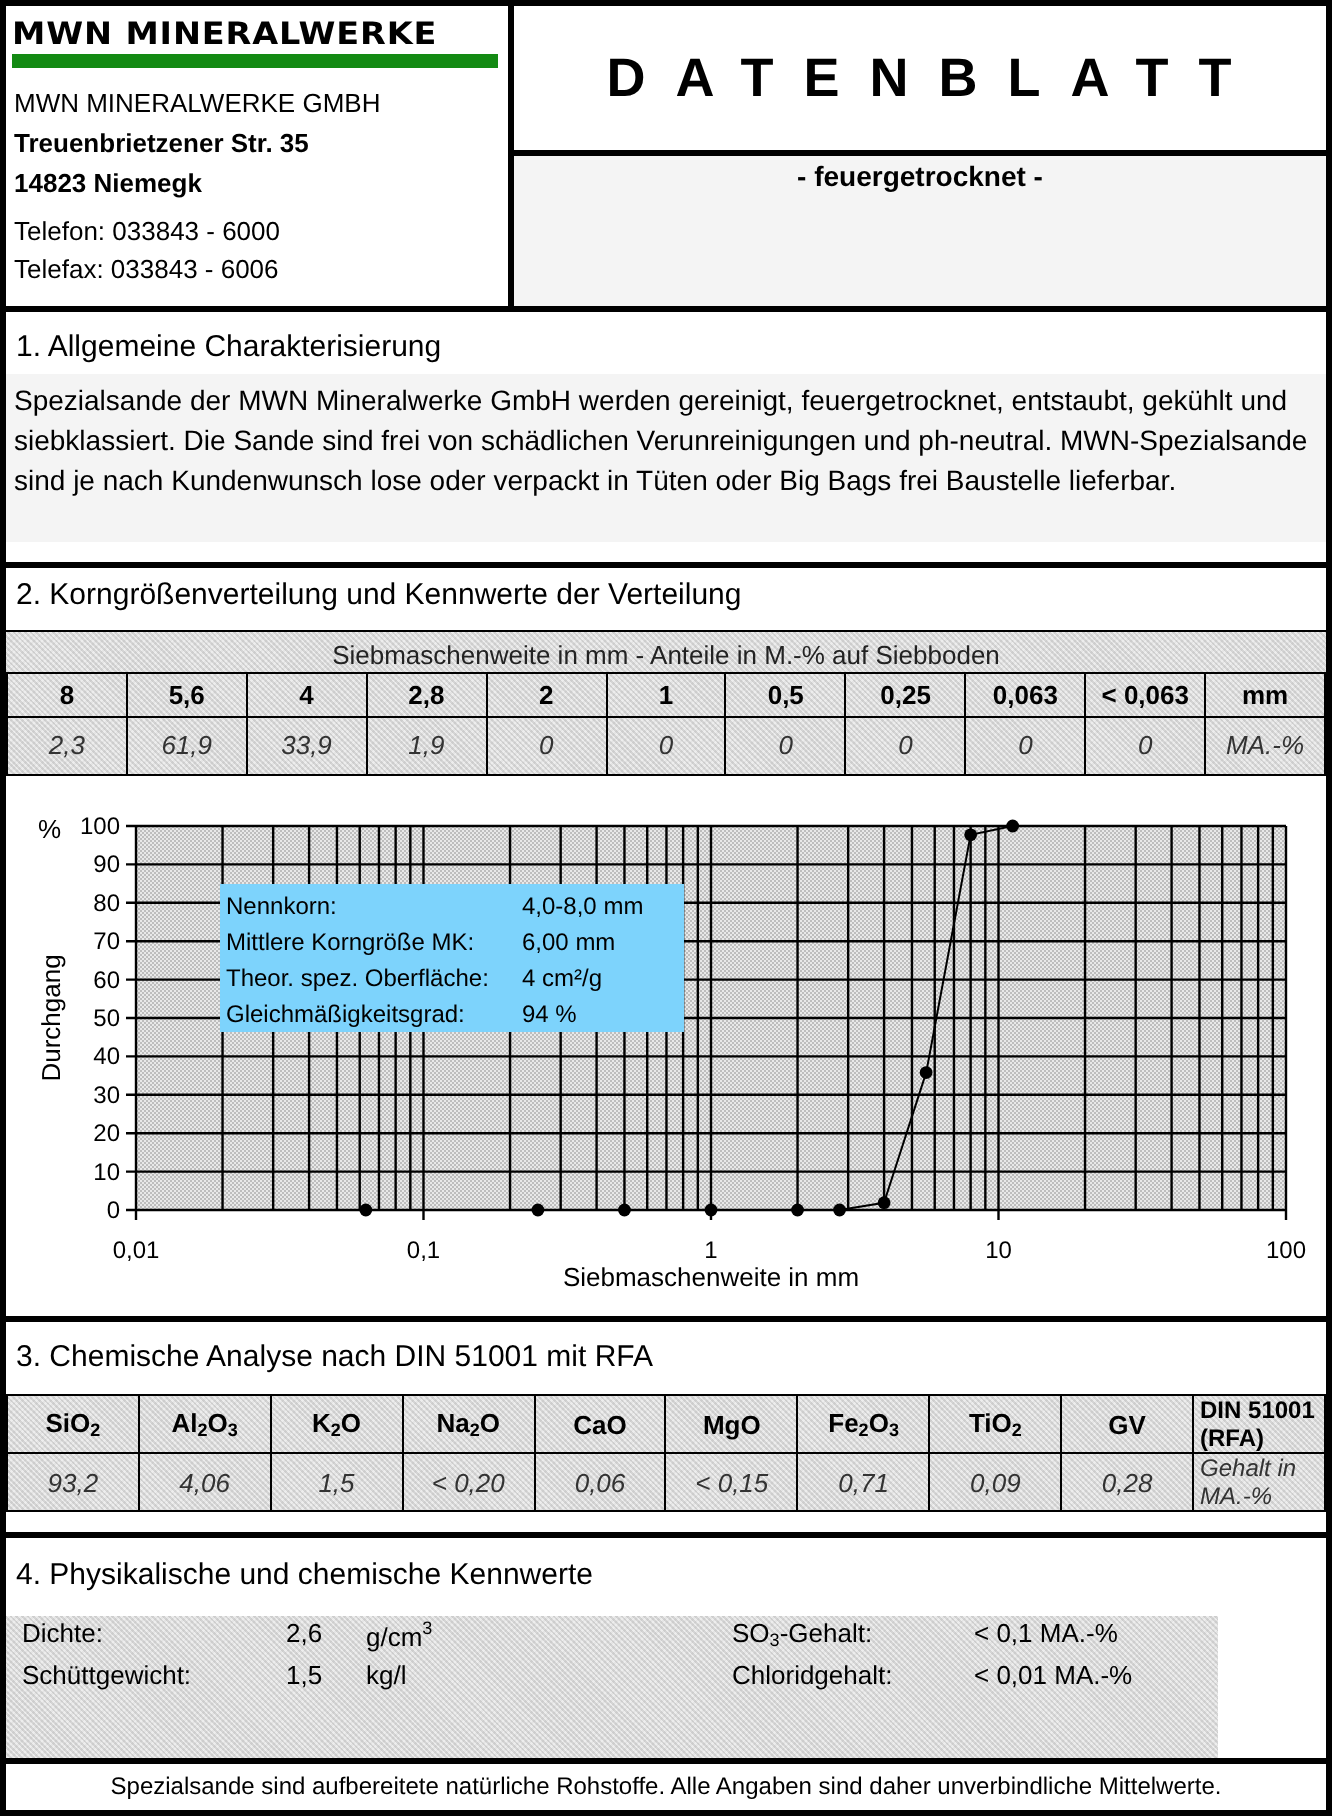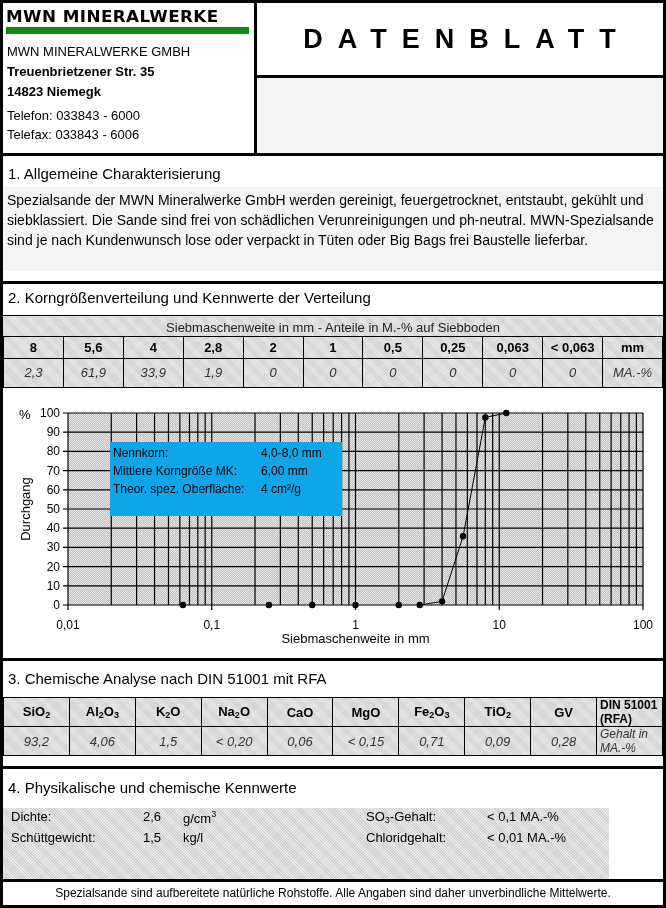--- a/index.html
+++ b/index.html
@@ -31,21 +31,21 @@
   
   .tbl { position: absolute; left: 3px; width: 660px; border-collapse: collapse; table-layout: fixed; }
   .tbl td { border: 1px solid #000; text-align: center; height: 22px; padding: 0; }
   .tbl .hdr td { font-weight: bold; font-size: 13px; }
   .tbl .val td { font-style: italic; font-size: 13px; color: #333; height: 29px; }
   .tbl .cap td { border-left: none; border-right: none; border-top: none; font-size: 13px; color: #222; height: 20px; padding-top: 3px; }
   sub { font-size: 9px; vertical-align: -2px; }
   sup { font-size: 9px; vertical-align: 6px; }
   
   .chart { left: 3px; top: 390px; width: 660px; height: 268px; }
-  .legend { left: 110px; top: 442px; width: 232px; height: 74px; background: #0ea5e9; font-size: 12px; line-height: 18px; padding: 2px 3px; }
+  .legend { left: 110px; top: 442px; width: 232px; height: 74px; background: #7dd3fc; font-size: 12px; line-height: 18px; padding: 2px 3px; }
   .legend .row { display: flex; }
   .legend .k { width: 148px; }
   
   .phys { left: 3px; top: 808px; width: 606px; height: 72px; font-size: 13px; }
   .phys .cell { position: absolute; }
   .footer { left: 3px; top: 882px; width: 660px; height: 23px; text-align: center; font-size: 12px; line-height: 22px; }
 </style>
 </head>
 <body>
 
@@ -59,20 +59,21 @@
   <div class="bold">14823 Niemegk</div>
   <div class="contact">
     <div>Telefon: 033843 - 6000</div>
     <div>Telefax: 033843 - 6006</div>
   </div>
 </div>
 <div class="abs vdiv"></div>
 <div class="abs title-box">DATENBLATT</div>
 <div class="hline" style="top:75px;left:254px;width:412px;height:3px;"></div>
 <div class="abs prod-box">
+  <div class="prod-sub">- feuergetrocknet -</div>
 </div>
 <div class="hline" style="top:153px;height:3px;"></div>
 
 <div class="abs sec-head" style="top:165px;">1.  Allgemeine Charakterisierung</div>
 <div class="abs desc">Spezialsande der MWN Mineralwerke GmbH werden gereinigt, feuergetrocknet, entstaubt, gekühlt und siebklassiert. Die Sande sind frei von schädlichen Verunreinigungen und ph-neutral. MWN-Spezialsande sind je nach Kundenwunsch lose oder verpackt in Tüten oder Big Bags frei Baustelle lieferbar.</div>
 <div class="hline" style="top:281px;height:3px;"></div>
 
 <div class="abs sec-head" style="top:289px;">2.  Korngrößenverteilung und Kennwerte der Verteilung</div>
 <div class="hline" style="top:315px;height:1px;"></div>
 <table class="tbl hatch" style="top:316px;">
@@ -207,20 +208,24 @@
       <span>4,0-8,0 mm</span>
     </div>
     <div class="row">
       <span class="k">Mittlere Korngröße MK:</span>
       <span>6,00 mm</span>
     </div>
     <div class="row">
       <span class="k">Theor. spez. Oberfläche:</span>
       <span>4 cm²/g</span>
     </div>
+    <div class="row">
+      <span class="k">Gleichmäßigkeitsgrad:</span>
+      <span>94 %</span>
+    </div>
   </div>
 
 <div class="hline" style="top:658px;height:3px;"></div>
 
 <div class="abs sec-head" style="top:670px;">3.  Chemische Analyse nach DIN 51001 mit RFA</div>
 <table class="tbl hatch" style="top:697px;">
   <tbody>
       <tr class="hdr" id="chem-hdr">
         <td><span>SiO</span><sub>2</sub></td>
         <td><span>Al</span><sub>2</sub><span>O</span><sub>3</sub></td>

